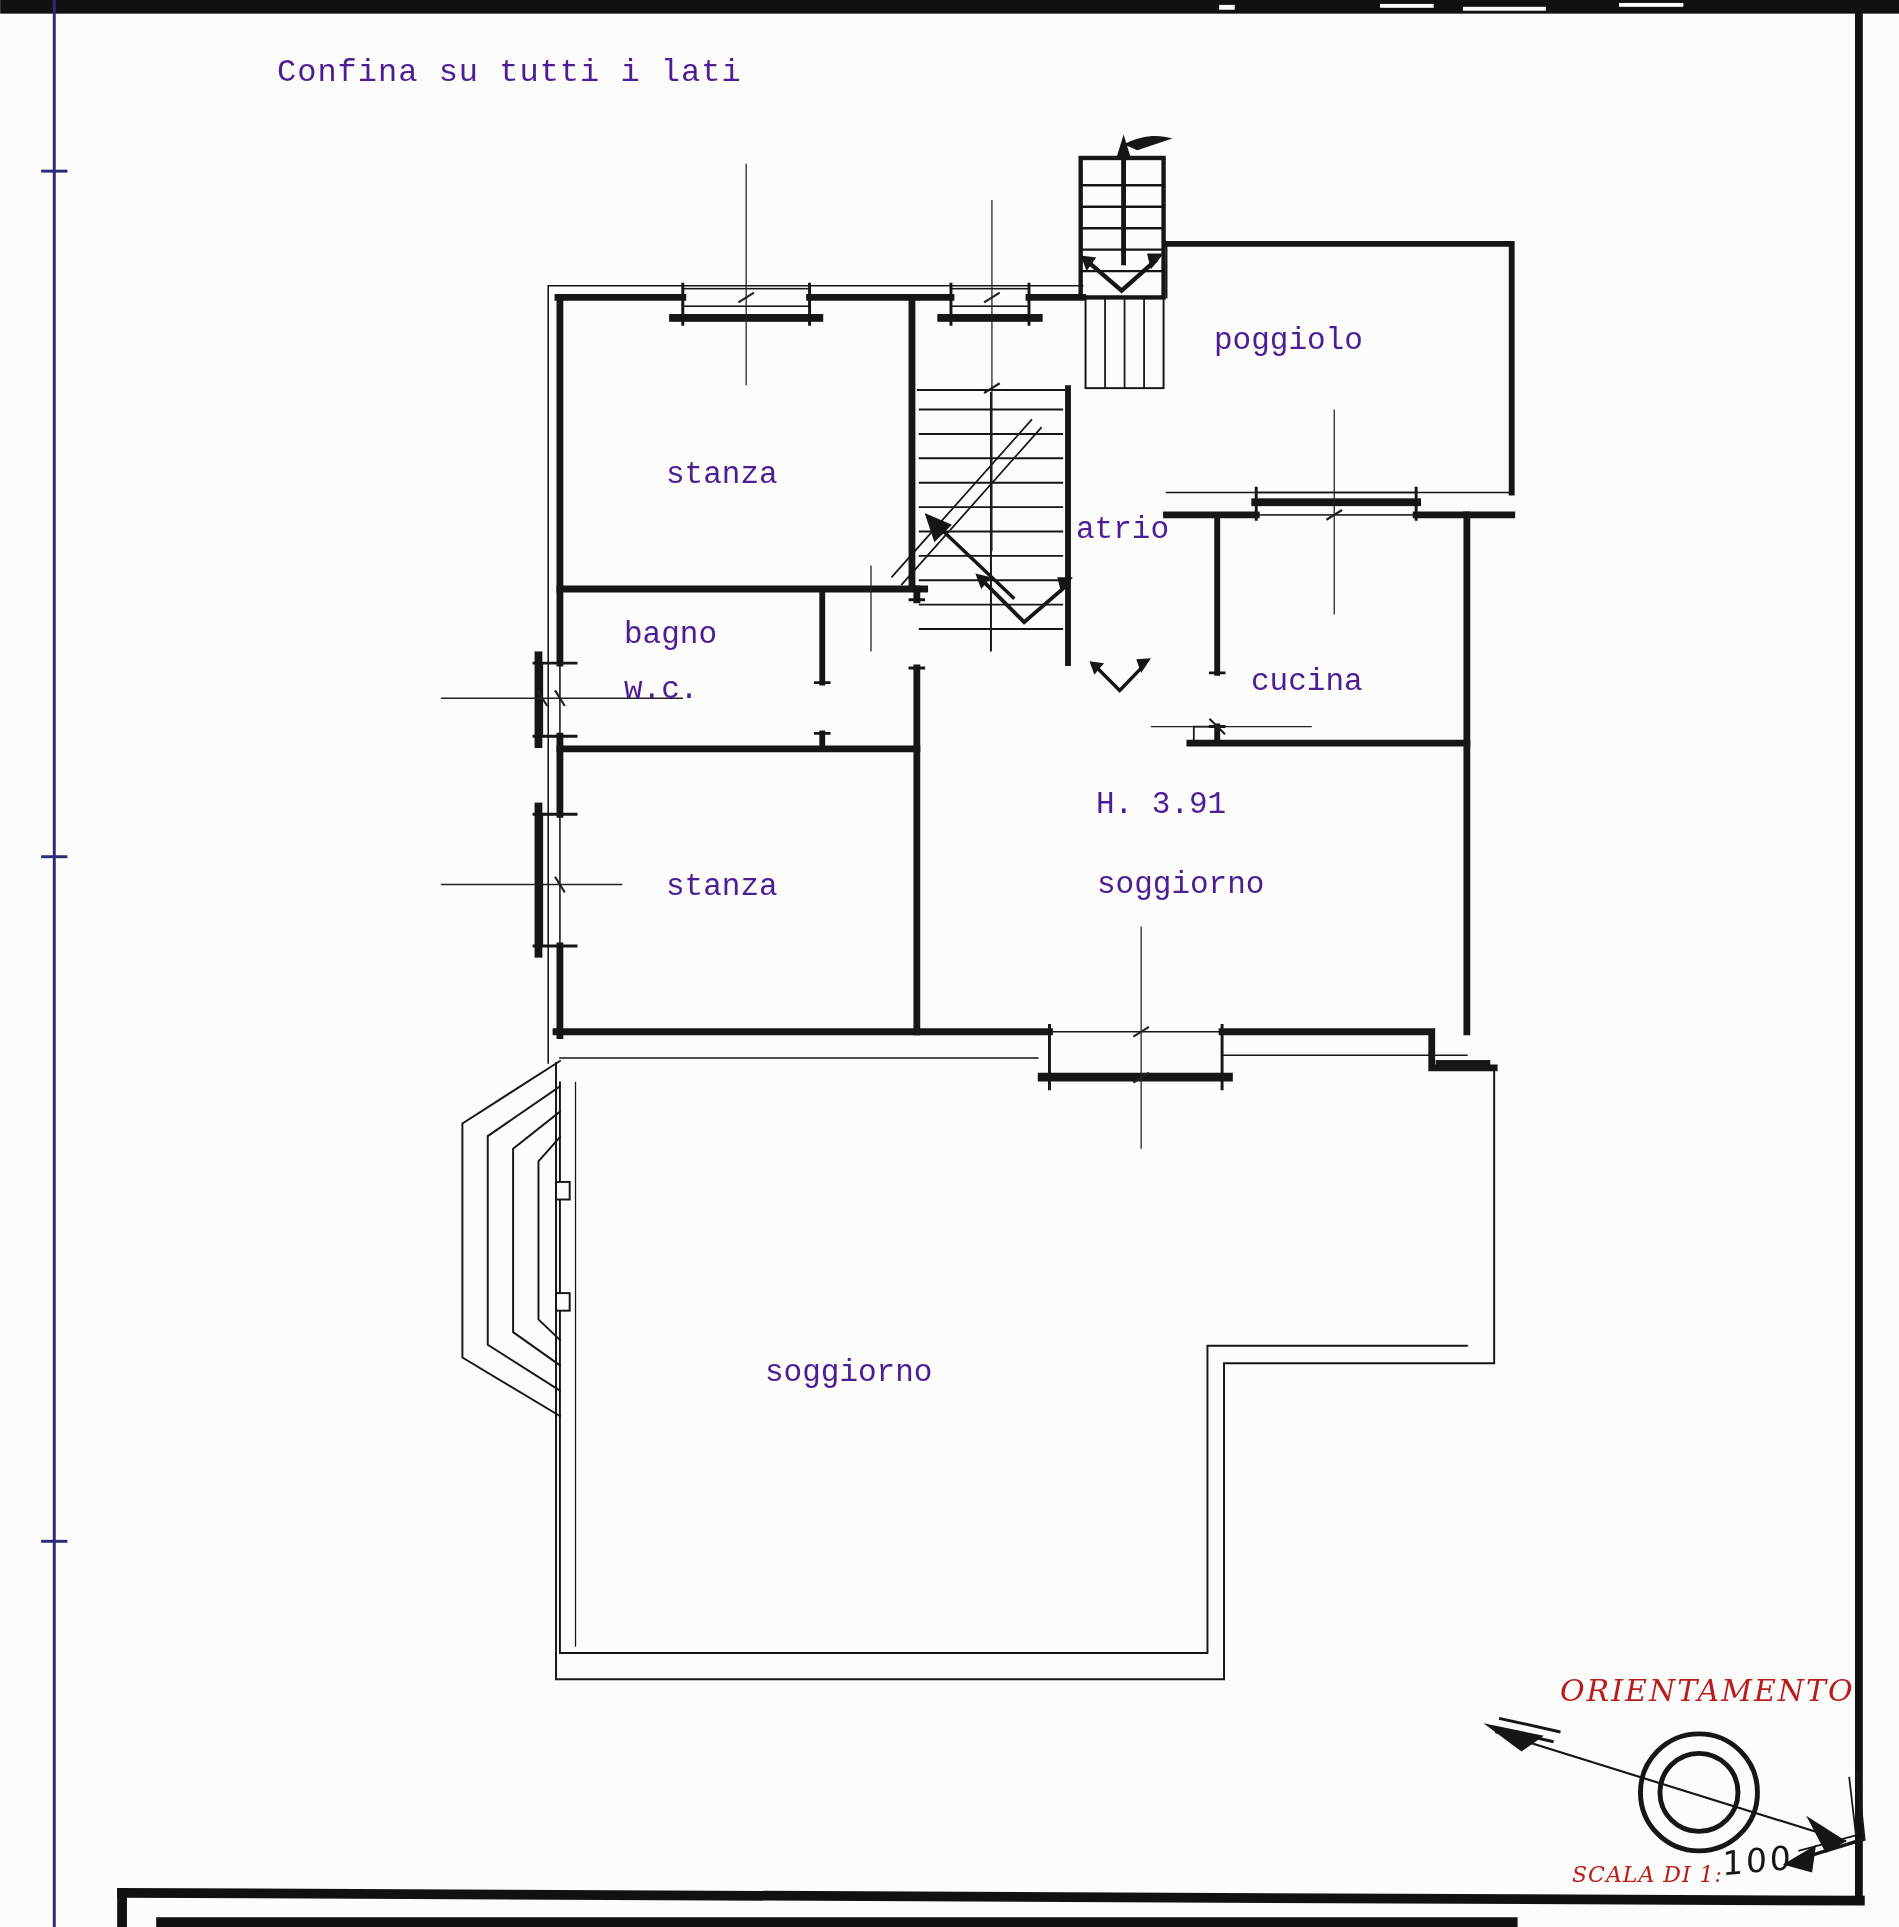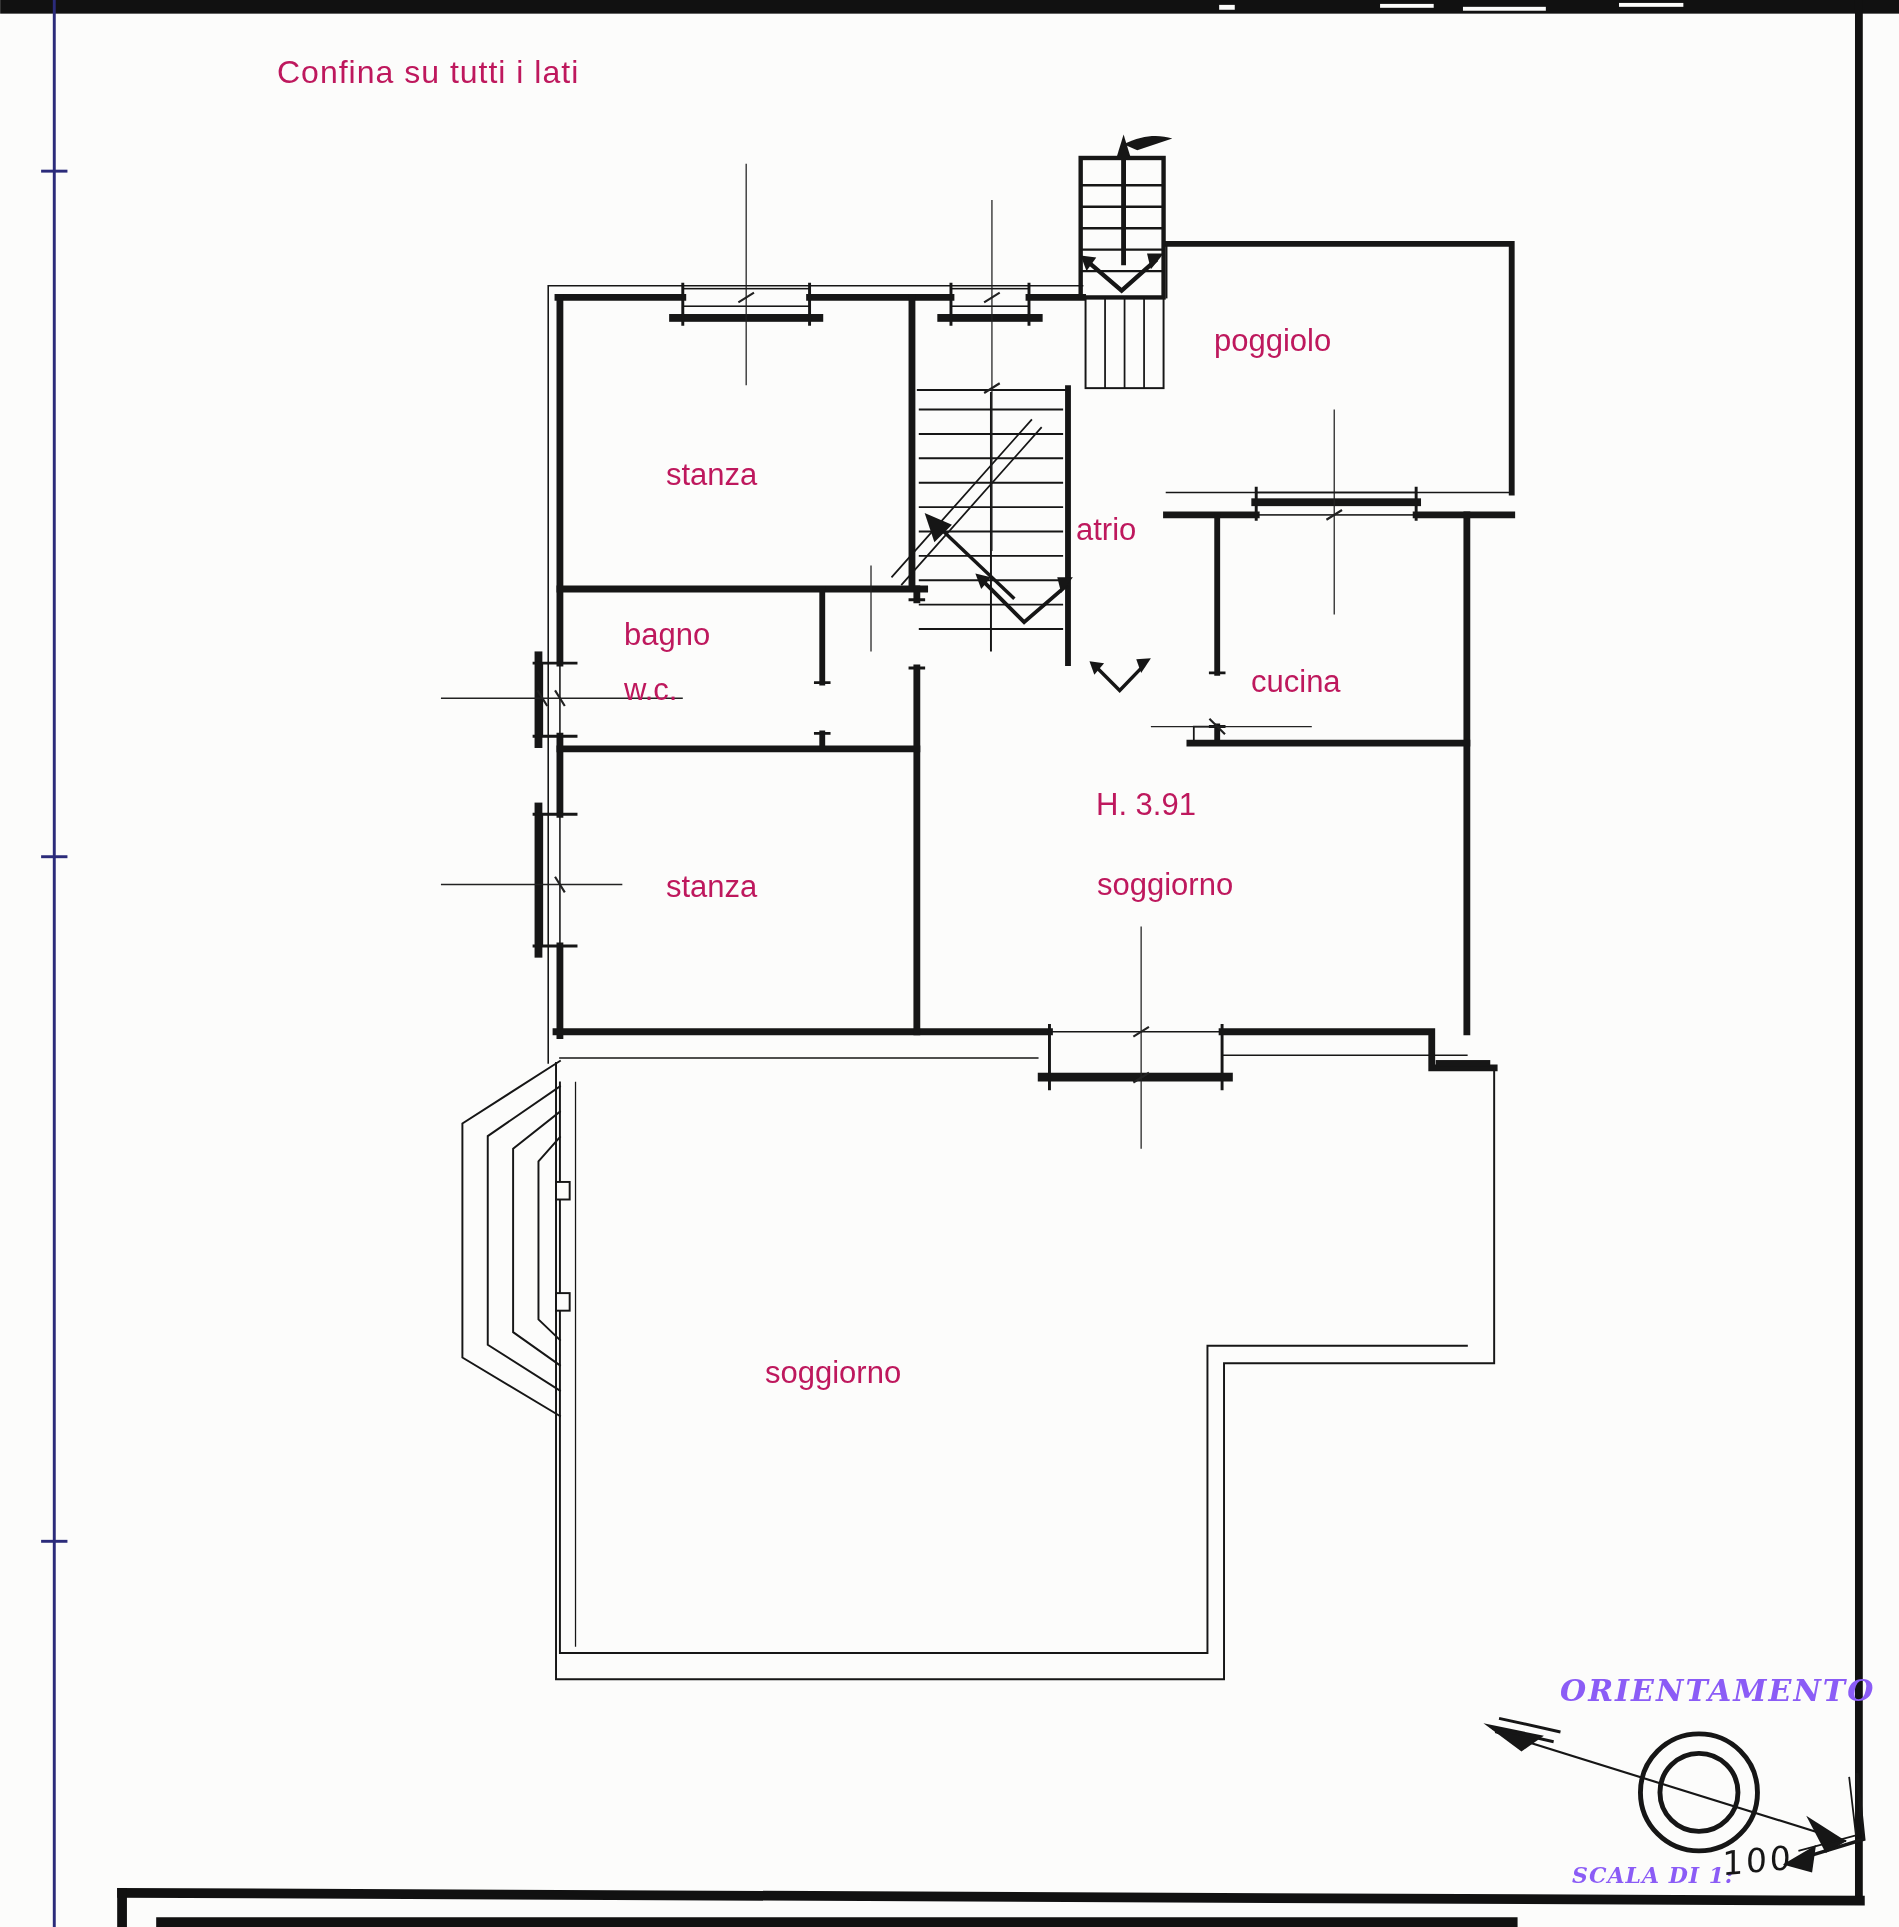--- a/index.html
+++ b/index.html
@@ -6,33 +6,33 @@
   .page{
     position:relative;
     width:1900px;height:1927px;
     background:#fcfcfb;
     overflow:hidden;
     font-family:"DejaVu Sans Mono", monospace;
   }
   .plan-svg{position:absolute;left:0;top:0;}
   .lbl{
     position:absolute;
-    color:#be185d;
-    font-family:Liberation Sans, sans-serif;
+    color:#4c1d95;
+    font-family:Liberation Mono, monospace;
     font-size:31px;
     line-height:1.1;
     white-space:pre;
     letter-spacing:0px;
   }
   .hdr{font-size:32px;letter-spacing:1px;}
   .caption{font-size:33px;letter-spacing:4.9px;}
   .serifText{
     font-family:"DejaVu Serif", serif;
-    font-style:italic;font-weight:bold;
-    color:#8b5cf6;
+    font-style:italic;font-weight:normal;
+    color:#b91c1c;
   }
   .orient-title{font-size:30px;letter-spacing:2px;}
   .scala{font-size:22px;letter-spacing:1px;}
   .scale-hand{
     position:absolute;
     font-family:"DejaVu Sans", sans-serif;
     font-size:33px;color:#161616;
     transform:rotate(-5deg) skewX(-5deg);
     letter-spacing:2.9px;
   }

